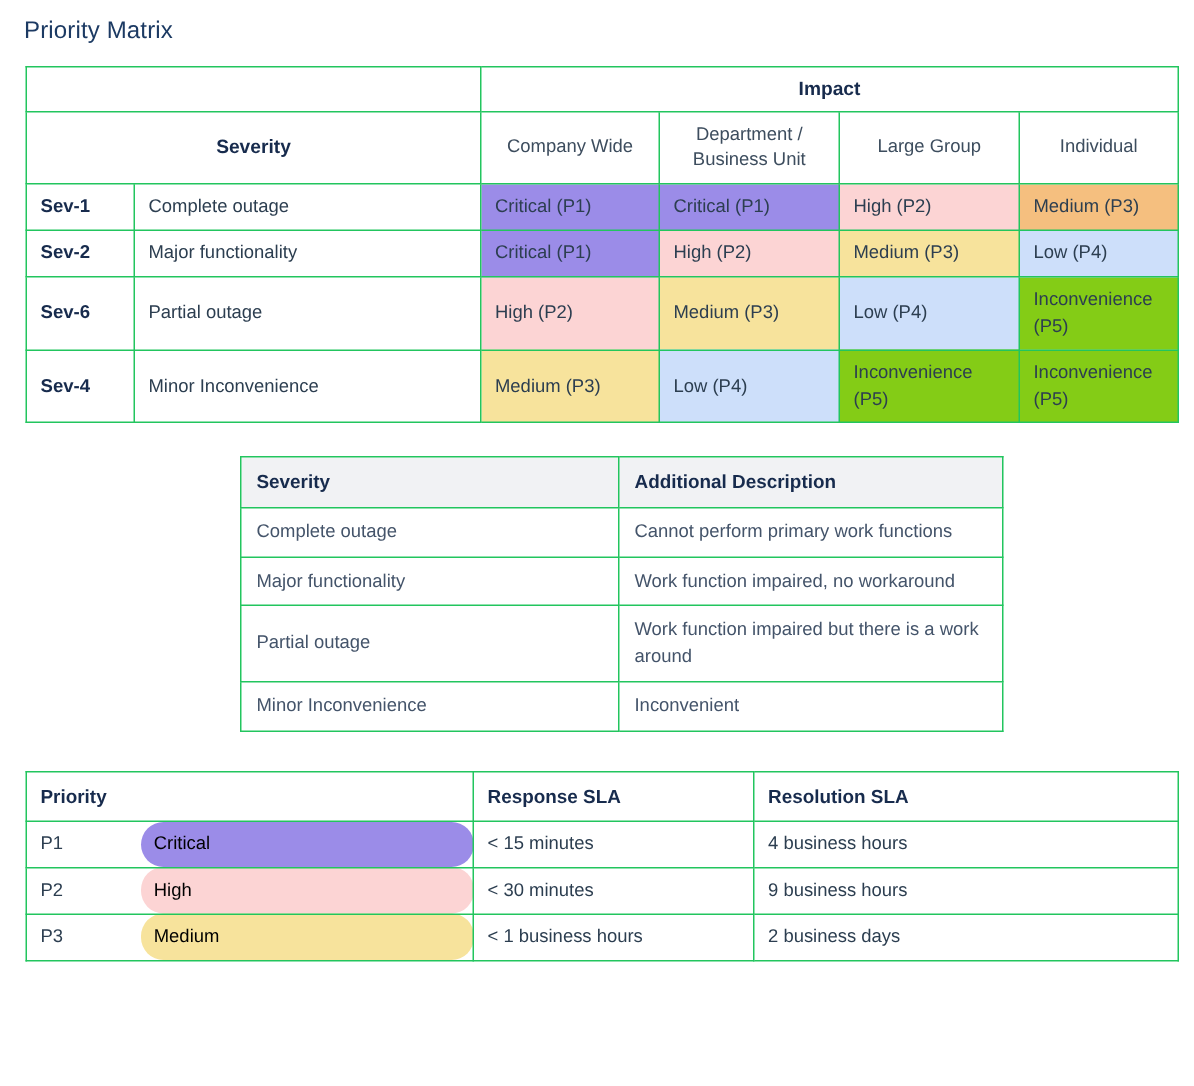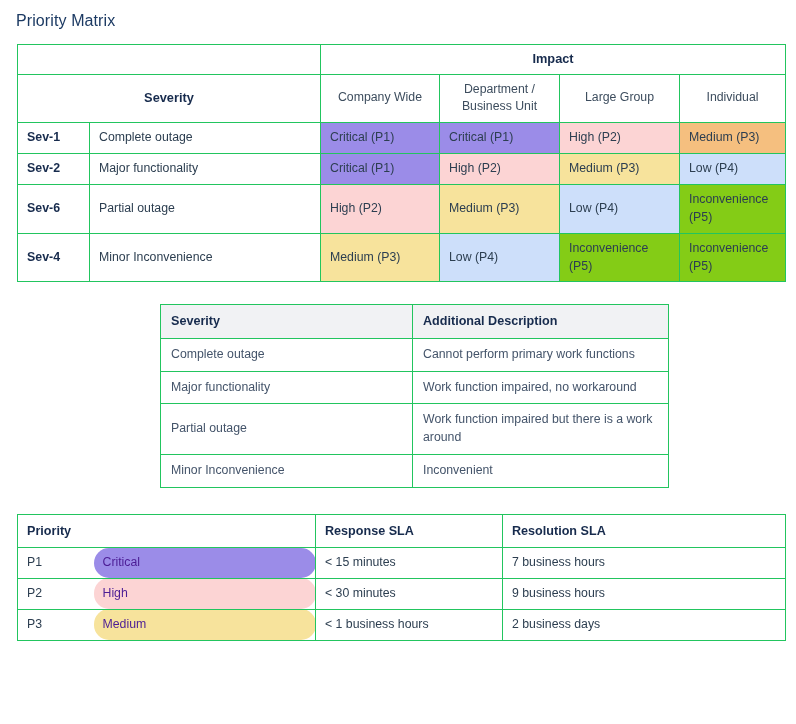--- a/index.html
+++ b/index.html
@@ -142,21 +142,21 @@
     height: 30px;
     padding: 6px 9px;
   }
   table.sla td.pri-code {
     border-right: none;
     width: 76px;
     color: #2c3e50;
   }
   table.sla td.pri-label {
     border-left: none;
-    color: #4c1d95;
+    color: #000000;
     border-radius: 15px;
   }
 
   
   .p-critical { background: #9b8ce8; }
   .p-high     { background: #fcd4d4; }
   .p-medium   { background: #f7e39c; }
   .p-low      { background: #cddffa; }
   .p-inconv   { background: #84cc16; }
   .p-medium-alt { background: #f5bf7f; }
@@ -271,21 +271,21 @@
         <th colspan="2">Priority</th>
         <th>Response SLA</th>
         <th>Resolution SLA</th>
       </tr>
     </thead>
     <tbody>
         <tr>
           <td class="pri-code">P1</td>
           <td class="pri-label p-critical">Critical</td>
           <td>&lt; 15 minutes</td>
-          <td>7 business hours</td>
+          <td>4 business hours</td>
         </tr>
         <tr>
           <td class="pri-code">P2</td>
           <td class="pri-label p-high">High</td>
           <td>&lt; 30 minutes</td>
           <td>9 business hours</td>
         </tr>
         <tr>
           <td class="pri-code">P3</td>
           <td class="pri-label p-medium">Medium</td>

